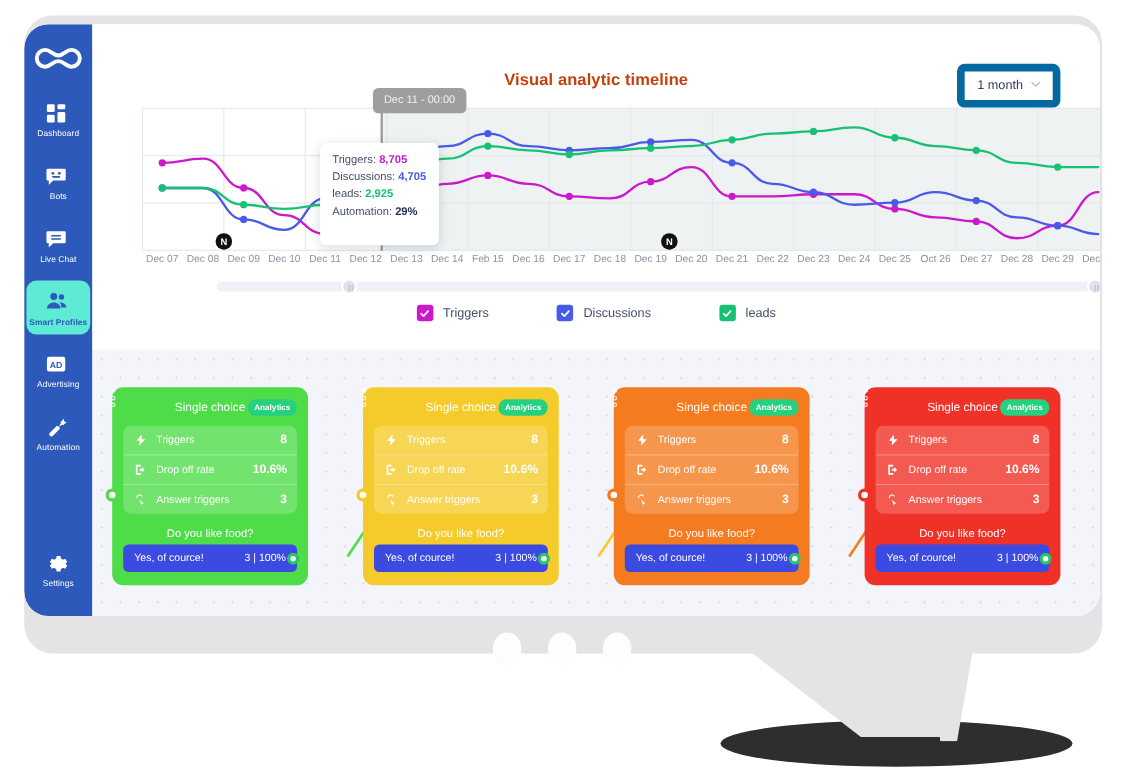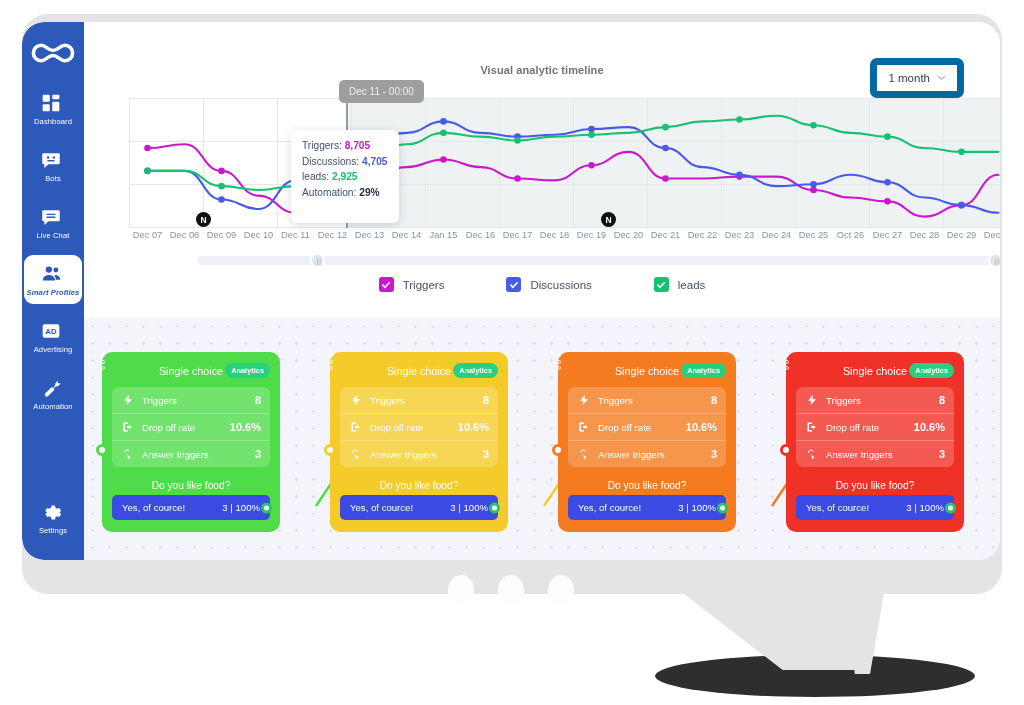--- a/index.html
+++ b/index.html
@@ -62,33 +62,33 @@
   .nav-item {
     width: 58px; padding: 7px 2px 6px;
     display: flex; flex-direction: column; align-items: center; gap: 3px;
     border-radius: 9px; cursor: pointer; margin-bottom: 8px;
   }
   .nav-item .nav-icon { width: 24px; height: 24px; display:flex; align-items:center; justify-content:flex-start; }
   .nav-item .nav-label {
     font-size: 7.6px; color: #ffffff; text-align: center; line-height: 1.18;
     letter-spacing: .1px;
   }
-  .nav-item.active { background: #ffffff; font-style: italic; }
+  .nav-item.active { background: #5eead4; }
   .nav-item.active .nav-label { color: #2c59ba; font-weight: bold; }
   .nav-settings { margin-top: auto; margin-bottom: 18px; }
 
   
   .chart-panel {
     position: absolute; left: 62px; top: 0;
     width: 916px; height: 296px;
     background: #ffffff;
   }
   .chart-title {
     position: absolute; left: 0; right: 0; top: 42px;
-    text-align: center; font-size: 11px; font-weight: bold; color: #737373;
+    text-align: center; font-size: 15px; font-weight: bold; color: #c2410c;
     letter-spacing: .1px;
   }
   .range-select {
     position: absolute; right: 36px; top: 36px;
     display: flex; align-items: center; gap: 7px;
     border: 7px solid #0369a1; border-radius: 7px;
     padding: 7px 11px; background:#fff; cursor: pointer;
     font-size: 11.5px; color: #33405c;
   }
 
@@ -409,21 +409,21 @@
 
       <div class="axis-labels" id="axis-labels">
           <span>Dec 07</span>
           <span>Dec 08</span>
           <span>Dec 09</span>
           <span>Dec 10</span>
           <span>Dec 11</span>
           <span>Dec 12</span>
           <span>Dec 13</span>
           <span>Dec 14</span>
-          <span>Jan 15</span>
+          <span>Feb 15</span>
           <span>Dec 16</span>
           <span>Dec 17</span>
           <span>Dec 18</span>
           <span>Dec 19</span>
           <span>Dec 20</span>
           <span>Dec 21</span>
           <span>Dec 22</span>
           <span>Dec 23</span>
           <span>Dec 24</span>
           <span>Dec 25</span>

